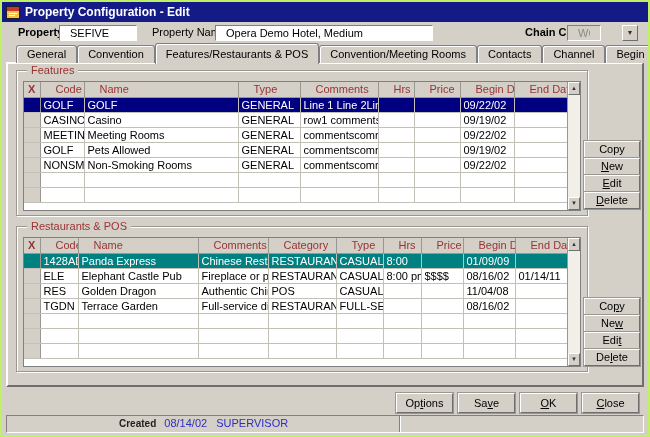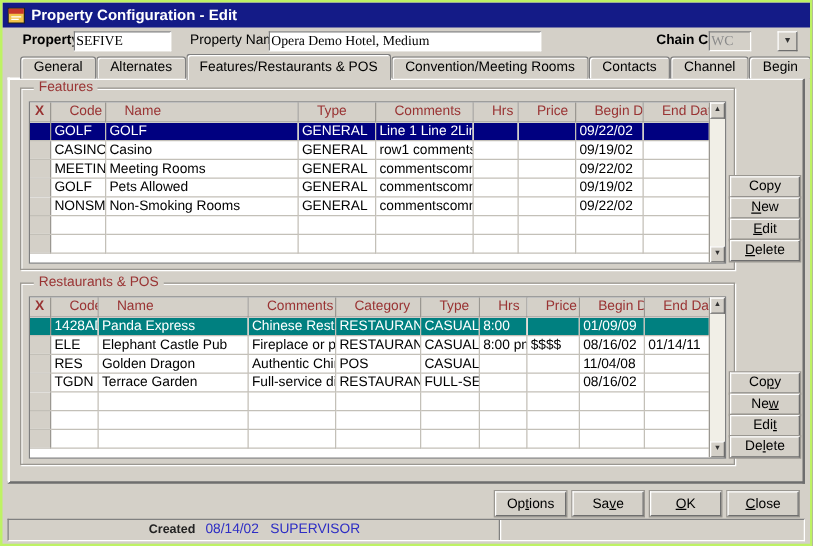--- a/index.html
+++ b/index.html
@@ -19,21 +19,21 @@
   .titlebar{position:absolute;left:0;top:0;right:0;height:20px;background:var(--titlebar);
     display:flex;align-items:center;padding:0 4px;color:#fff;}
   .titlebar .ttl{font-size:12px;font-weight:bold;margin-left:5px;white-space:nowrap;}
 
   
   .form-row{position:absolute;left:0;top:20px;right:0;height:22px;}
   .lbl{position:absolute;top:4px;font-size:11px;color:#000;white-space:nowrap;}
   .bold{font-weight:bold;}
   .fld{position:absolute;top:3px;height:16px;border:1px solid #808080;
     border-bottom-color:#fff;border-right-color:#fff;background:#fff;
-    font-family:Liberation Serif, serif;font-size:11px;padding:0 1px;color:#000;}
+    font-family:Liberation Sans, sans-serif;font-size:11px;padding:0 10px;color:#000;}
   .fld.disabled{background:var(--face);color:#8a8a8a;}
   .lov-btn{position:absolute;top:3px;width:16px;height:16px;background:var(--face);
     border:1px solid #6e6e6e;border-top-color:#fff;border-left-color:#fff;
     font-size:7px;line-height:14px;text-align:center;color:#333;padding:0;}
 
   
   .tabs{position:absolute;left:14px;top:40px;height:21px;display:flex;align-items:flex-end;z-index:5;}
   .tab{height:18px;line-height:17px;padding:0 10px;font-size:11px;background:var(--face);
     border:1px solid #808080;border-bottom:none;border-top-left-radius:3px;border-top-right-radius:3px;
     box-shadow:inset 1px 1px 0 #fff;white-space:nowrap;cursor:default;}
@@ -111,21 +111,21 @@
       <input class="fld" style="left: 57px; width: 78px;" value="SEFIVE">
       <span class="lbl" style="left:150px">Property Name</span>
       <input class="fld" style="left: 213px; width: 218px;" value="Opera Demo Hotel, Medium">
       <span class="lbl bold" style="left:523px">Chain Code</span>
       <input class="fld disabled" style="left: 565px; width: 34px;" value="WC">
       <button class="lov-btn" style="left:620px">▼</button>
     </div>
 
     <div class="tabs">
         <div class="tab">General</div>
-        <div class="tab">Alternates</div>
+        <div class="tab">Convention</div>
         <div class="tab active">Features/Restaurants &amp; POS</div>
         <div class="tab">Convention/Meeting Rooms</div>
         <div class="tab">Contacts</div>
         <div class="tab">Channel</div>
         <div class="tab">Begin</div>
       </div>
 
     <div class="panel">
 
       <div class="groupbox" style="top:6px">

